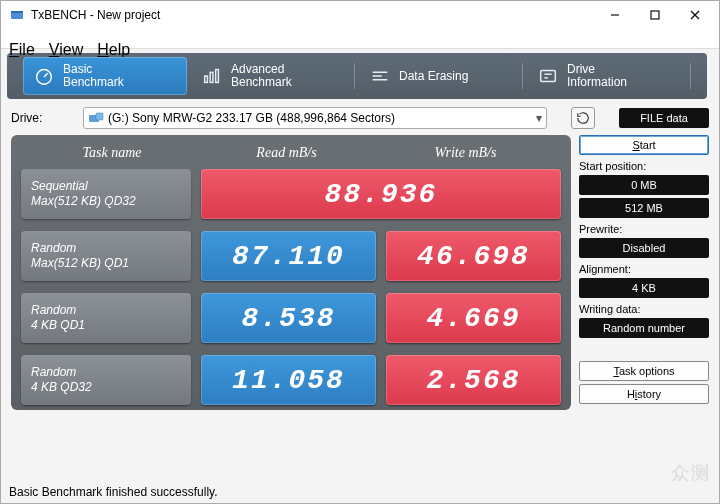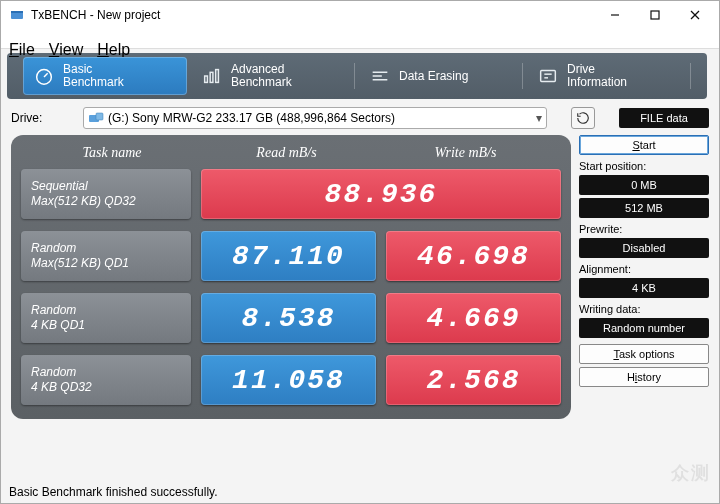--- a/index.html
+++ b/index.html
@@ -69,22 +69,22 @@
     width:90px; height:20px; background:#111; color:#fff; font-size:11px;
     display:flex; align-items:center; justify-content:center; border-radius:2px;
   }
   
   .main {
     display:flex; gap:8px; padding:0 10px 2px 10px;
   }
   .bench {
     width: 560px;
     background: linear-gradient(#6a6f74, #5b6064);
-    border-radius:12px;
-    padding:10px 10px 14px 10px;
+    border-radius:6px;
+    padding:10px 10px 5px 10px;
   }
   .bench-header {
     display:flex; color:#fff; font-style:italic; font-family:"Comic Sans MS","Segoe Script",cursive;
     font-size:14px; margin-bottom:8px; padding:0 6px;
   }
   .bench-header > div { text-align:center; }
   .bh-task { width:170px; }
   .bh-read { flex:1; }
   .bh-write { flex:1; }
   .bench-row {
@@ -268,21 +268,21 @@
       </div>
     <div class="slabel">Start position:</div>
     <div class="blackbtn" style="width:auto">0 MB</div>
     <div class="blackbtn" style="width:auto">512 MB</div>
     <div class="slabel">Prewrite:</div>
     <div class="blackbtn" style="width:auto">Disabled</div>
     <div class="slabel">Alignment:</div>
     <div class="blackbtn" style="width:auto">4 KB</div>
     <div class="slabel">Writing data:</div>
     <div class="blackbtn" style="width:auto">Random number</div>
-    <div class="wbtn" style="margin-top:3px">
+    <div class="wbtn" style="margin-top:20px">
         <span><u>T</u>ask options</span>
       </div>
     <div class="wbtn">
         <span>H<u>i</u>story</span>
       </div>
   </div>
 </div>
 
 <div class="status">Basic Benchmark finished successfully.</div>
 <div class="wm">众测</div>

